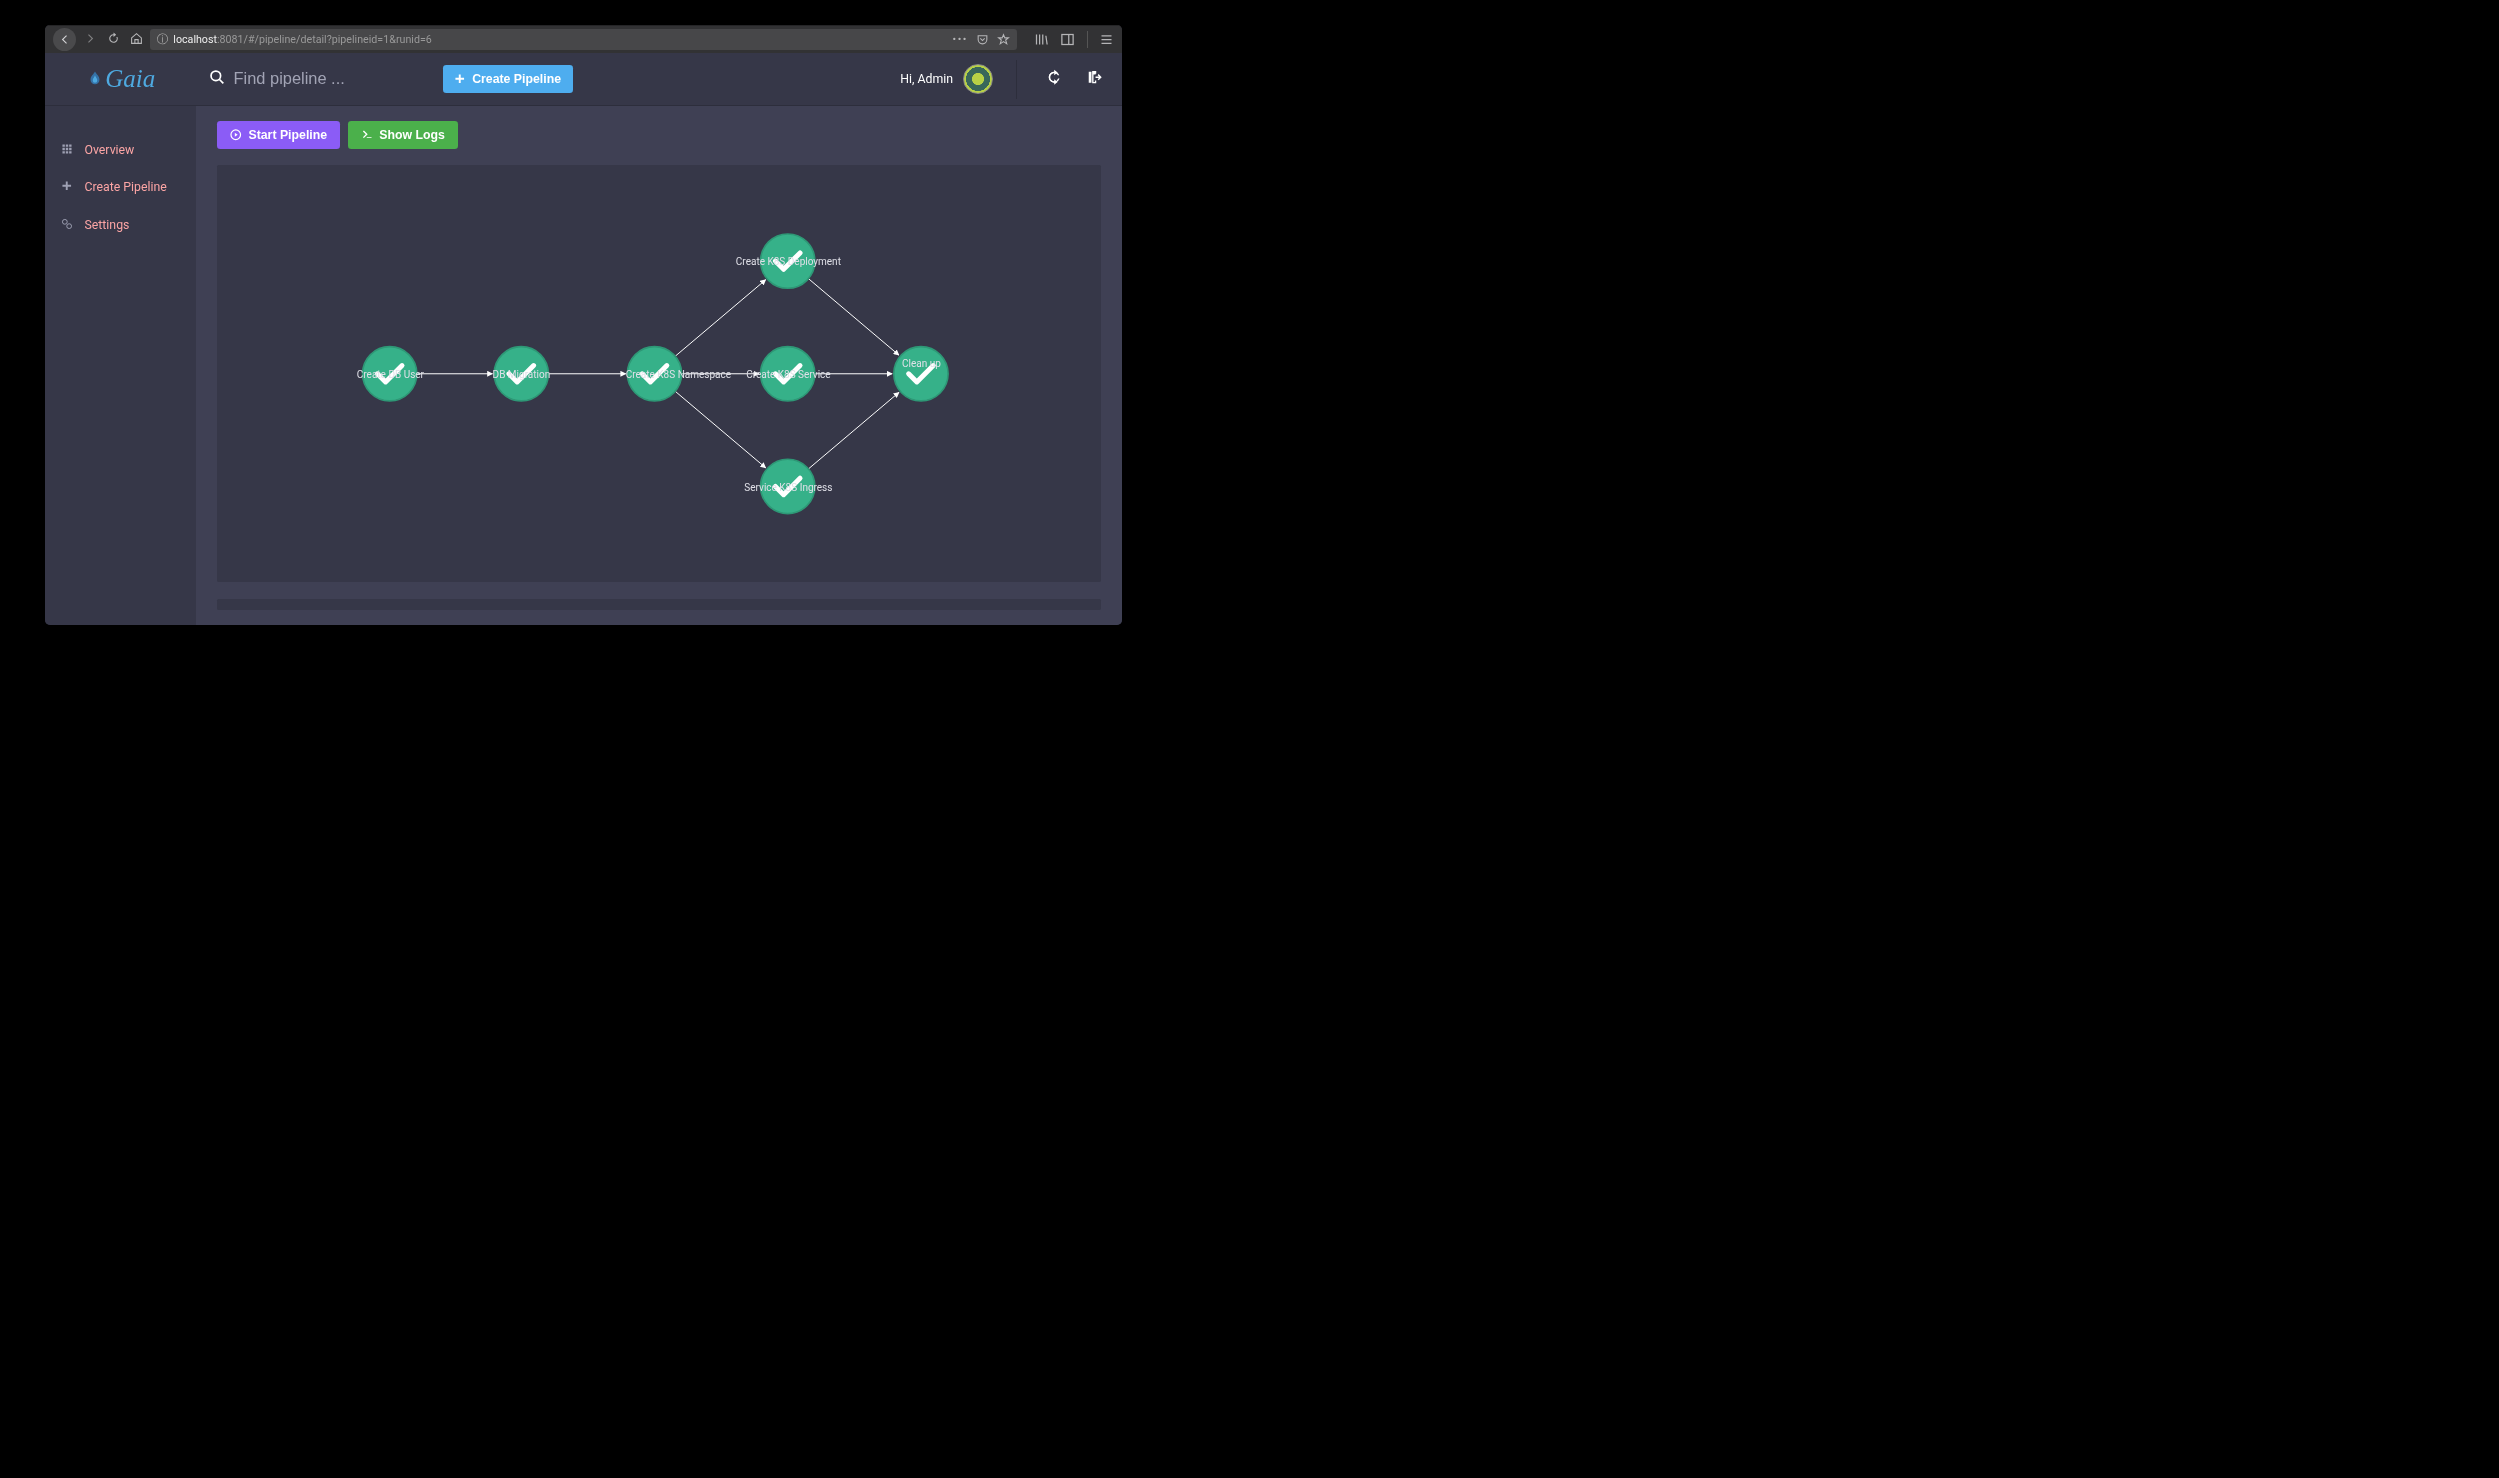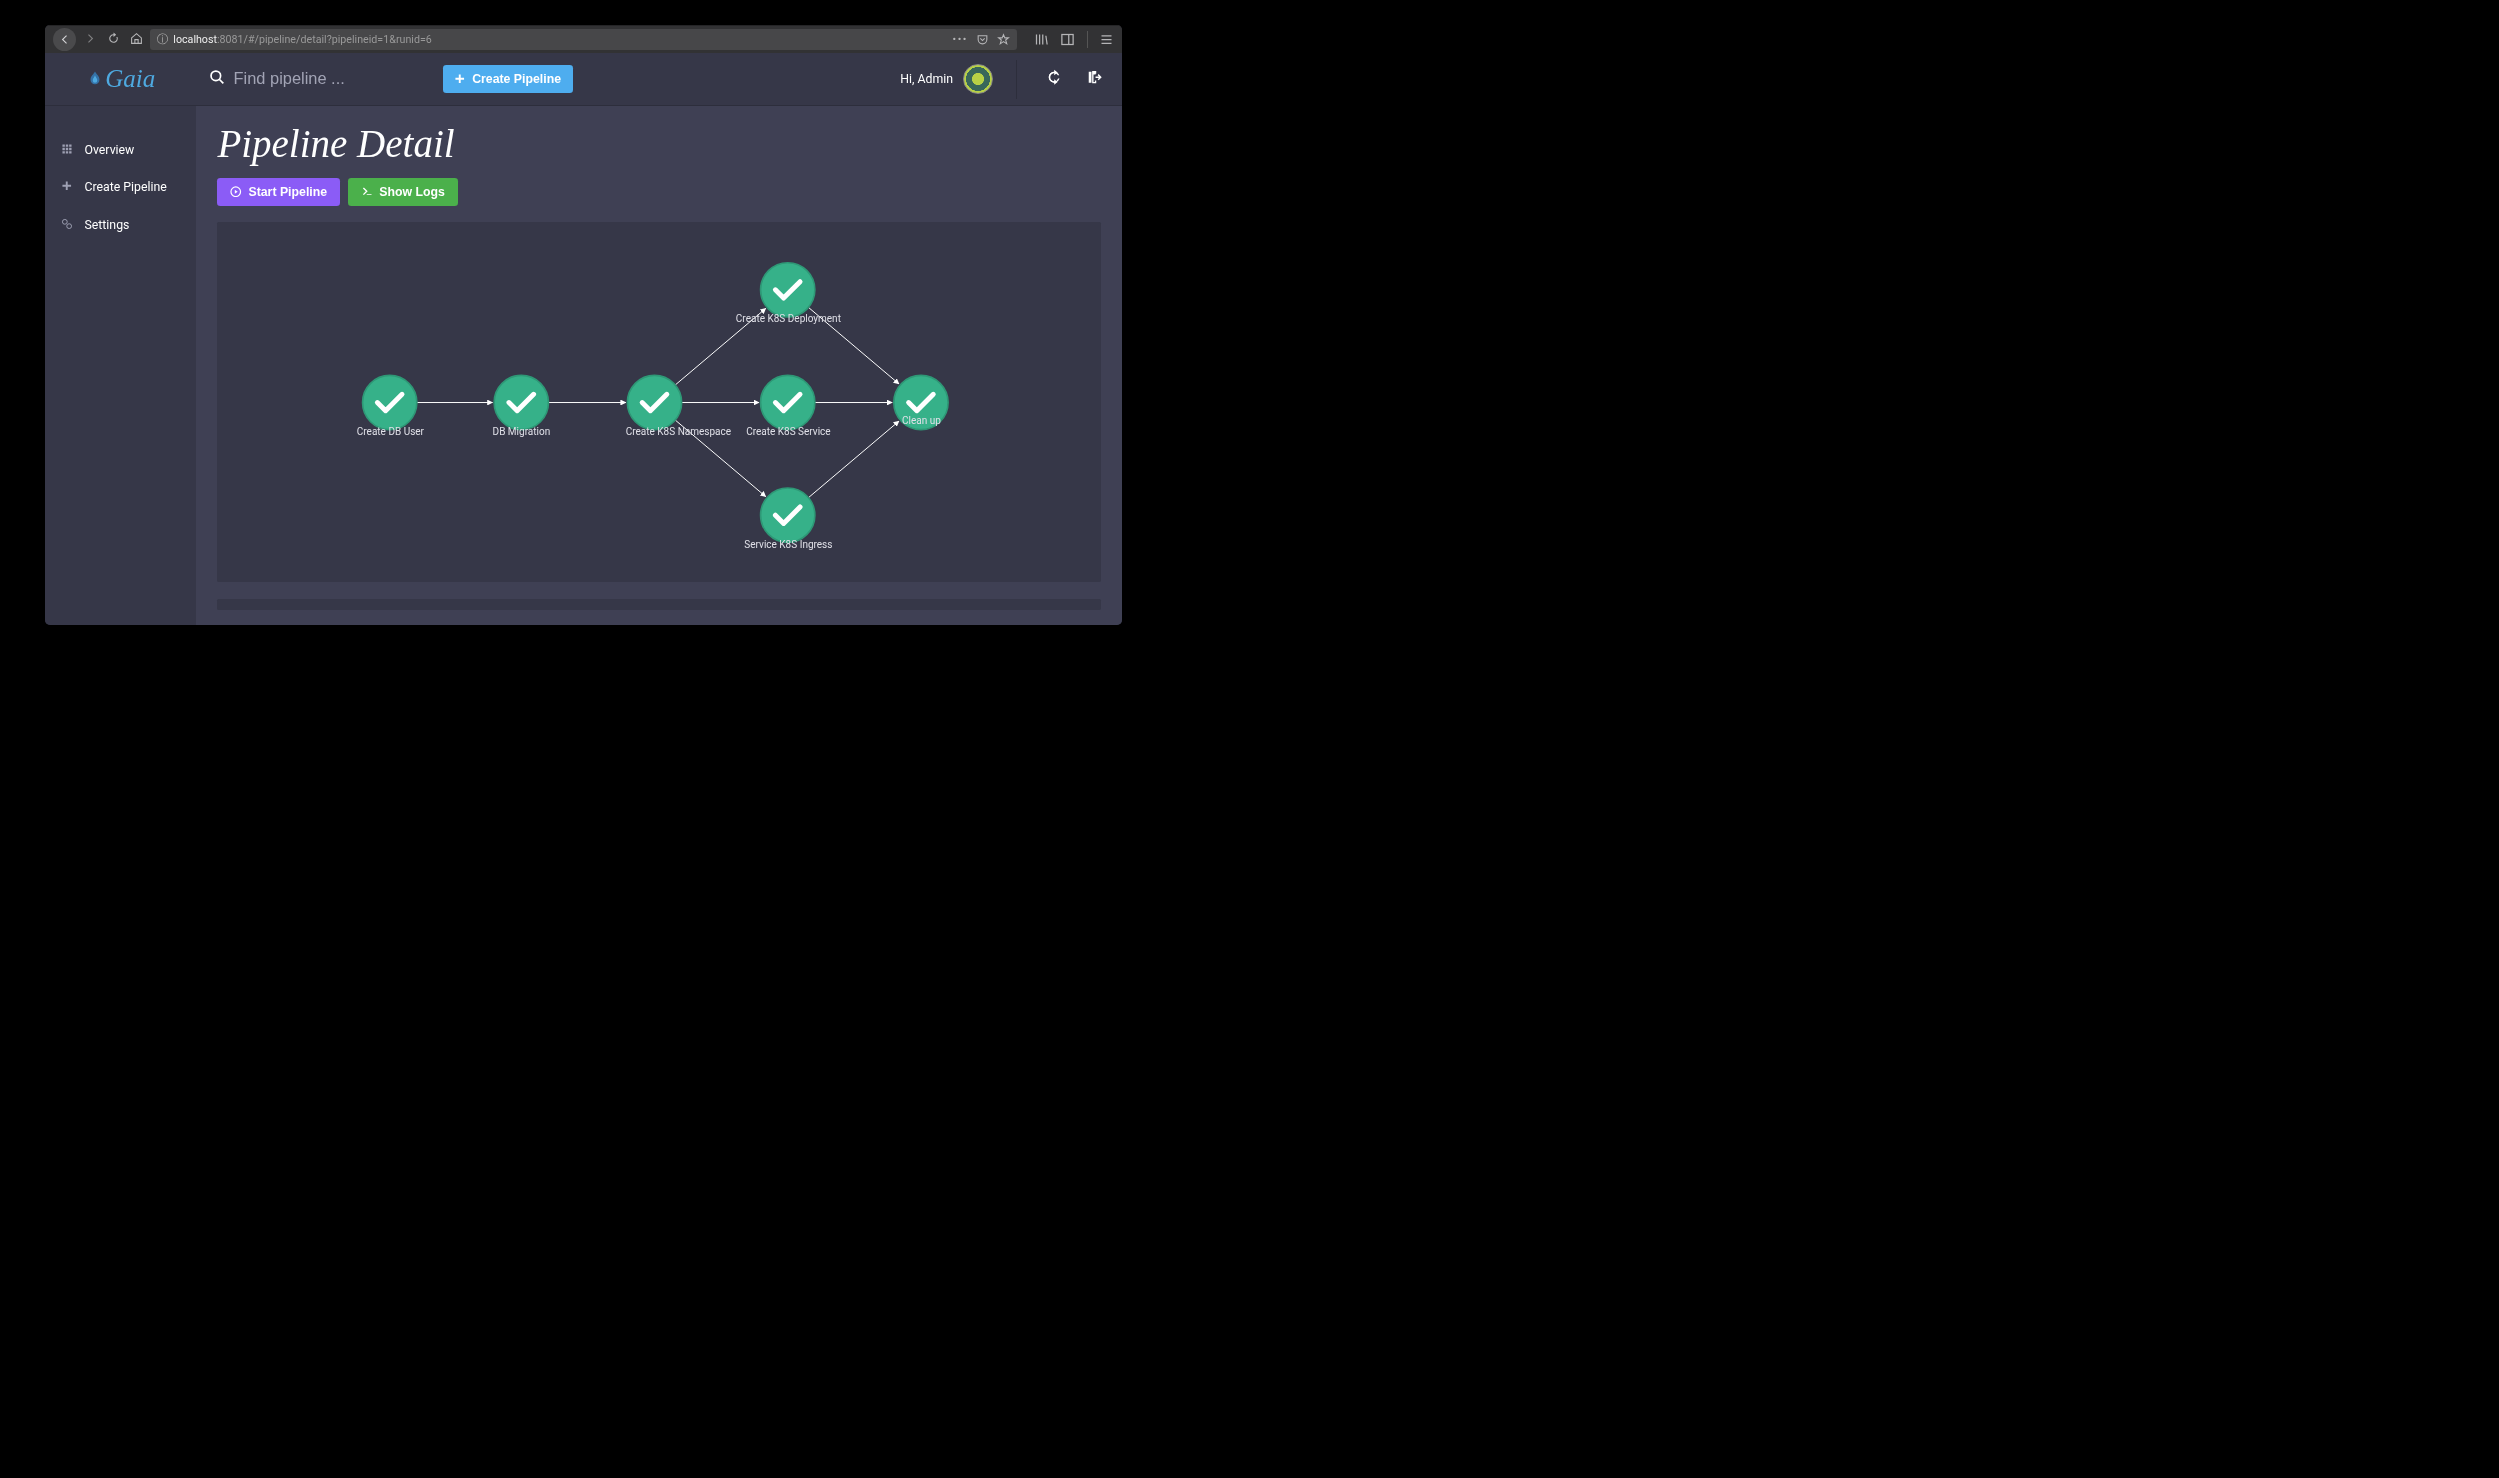--- a/index.html
+++ b/index.html
@@ -68,21 +68,21 @@
   .logo {
     height: 53px; display: flex; align-items: center; justify-content: center;
     border-bottom: 0.8px solid #2d2e3c;
     font-family: "Brush Script MT", cursive;
     font-size: 25px; color: #4ea9e0; font-style: italic; gap: 1.6px;
   }
   .logo-mark { width: 18px; height: 18px; }
   .nav-items { margin-top: 25px; display: flex; flex-direction: column; }
   .nav-item {
     display: flex; align-items: center; gap: 11.5px;
-    padding: 11.5px 15px; color: #ffffff; font-size: 12.3px;
+    padding: 11.5px 15px; color: #fca5a5; font-size: 12.3px;
     cursor: pointer;
   }
   .nav-item-icon { width: 13px; text-align: center;}
   .main { flex: 1; display: flex; flex-direction: column; background: #3f4054; }
   .topbar {
     height: 53px; background: #363748; display:flex; align-items:center; padding: 0 13px;
     border-bottom: 0.8px solid #2d2e3c;
   }
   .search-wrap { display:flex; align-items:center; gap: 8.2px; }
   .search-icon { color: #fff; font-size: 15px; }
@@ -250,21 +250,20 @@
           <span class="topbar-icon">
             <svg width="16.4" height="16.4" viewBox="0 0 24 24">
                 <path fill="#fff" d="M10 4h4v4h-4zM4 4h4v16H4zM14 11h5l-2-2 1.5-1.5L23 12l-4.5 4.5L17 15l2-2h-5z"></path>
                 <path fill="#fff" d="M9 3h6v4h-2V5h-2v14h2v-2h2v4H9z"></path>
               </svg>
           </span>
         </div>
       </div>
 
       <div class="content">
-        <div class="page-title">Pipeline Detail</div>
         <div class="action-row">
           <button class="action-btn btn-blue">
             <svg width="11.5" height="11.5" viewBox="0 0 24 24">
                 <circle cx="12" cy="12" r="10" fill="none" stroke="#fff" stroke-width="2.5"></circle>
                 <path fill="#fff" d="M10 8l6 4-6 4z"></path>
               </svg>
             <span>Start Pipeline</span>
           </button>
           <button class="action-btn btn-green">
             <svg width="11.5" height="11.5" viewBox="0 0 24 24">

